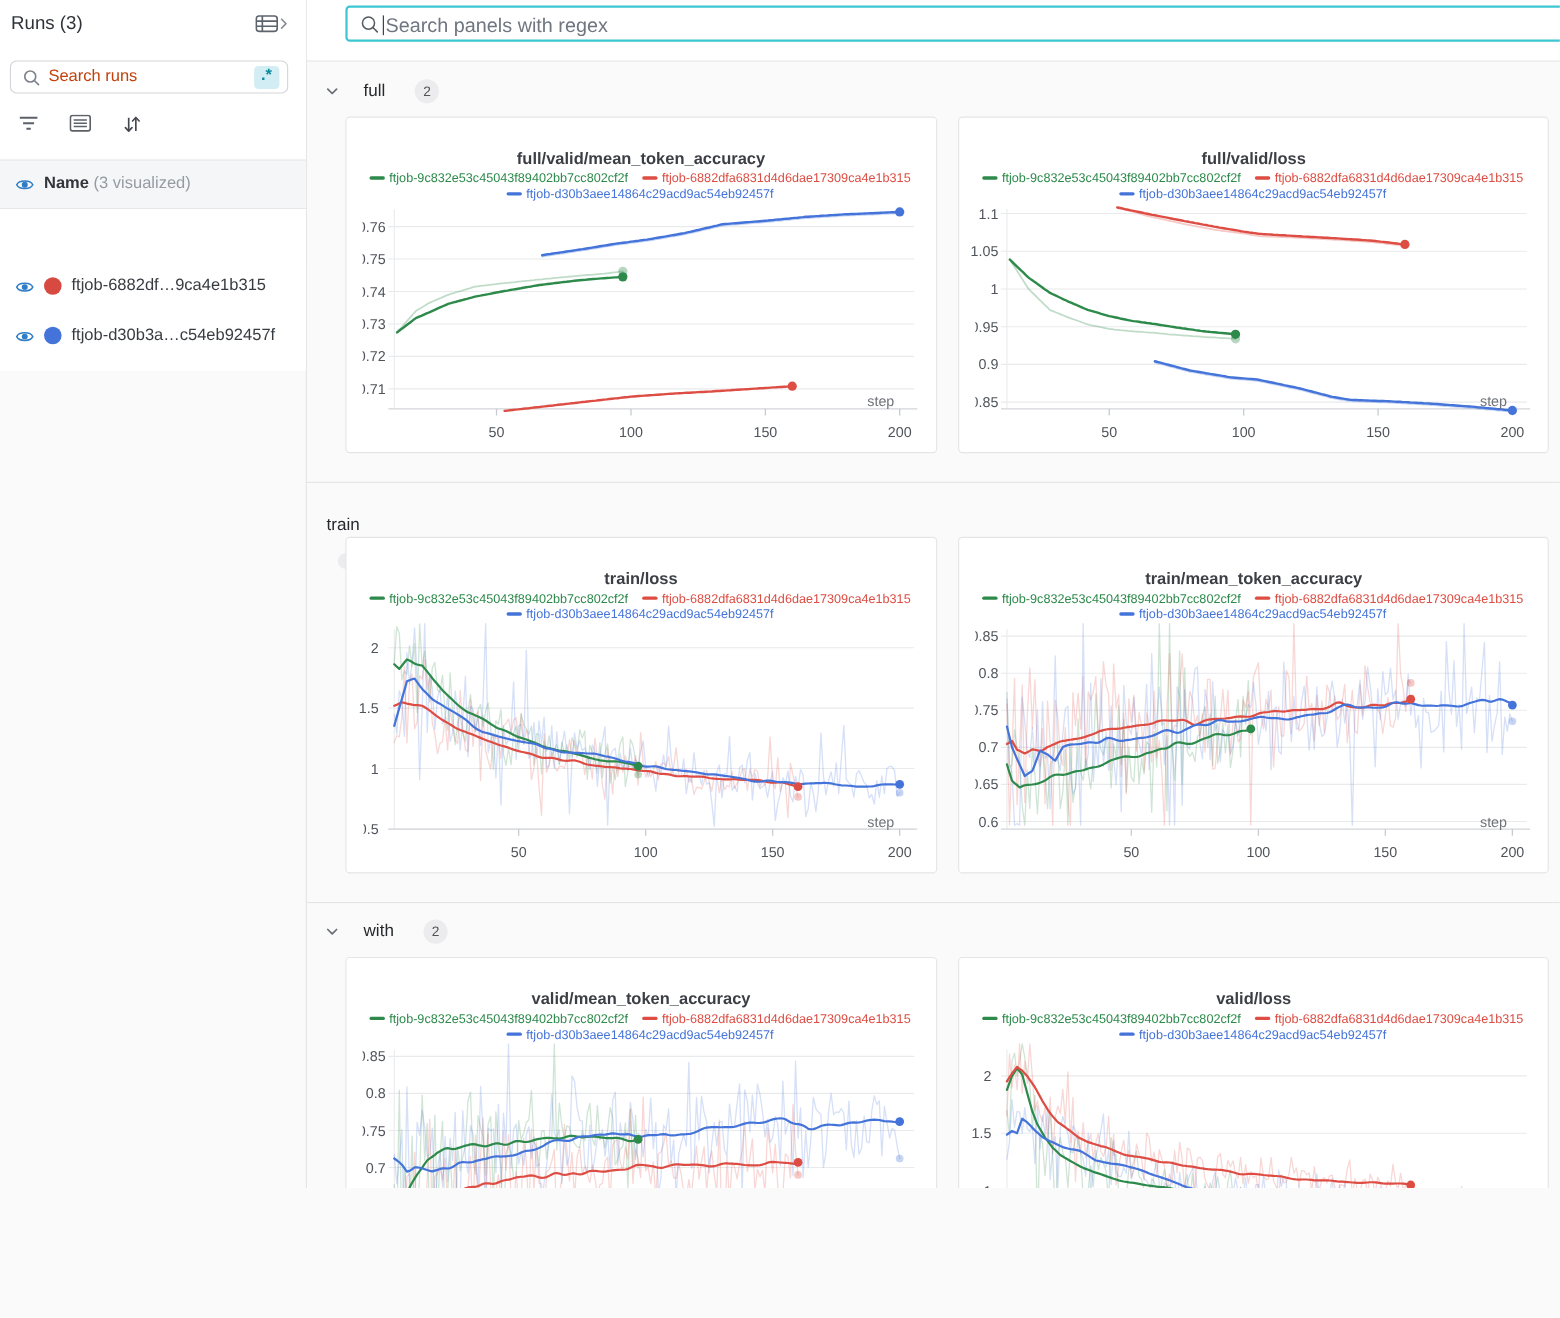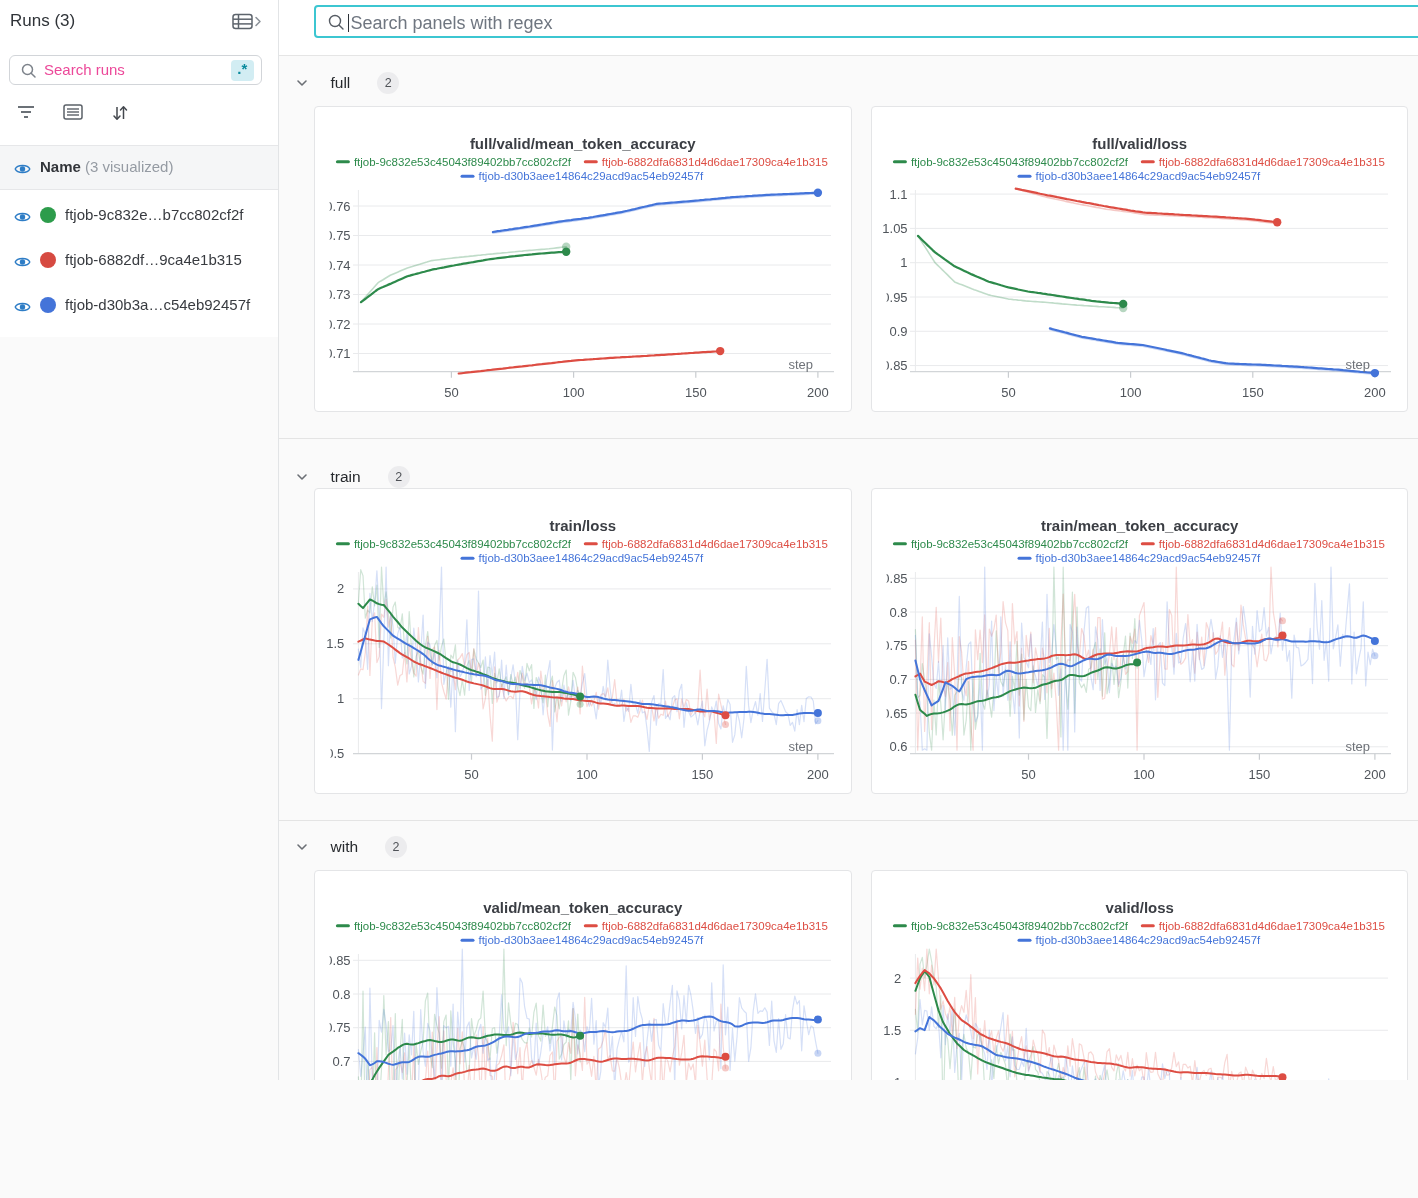--- a/index.html
+++ b/index.html
@@ -1,20 +1,20 @@
 <!DOCTYPE html>
 <html><head><meta charset="utf-8"><style>
 *{margin:0;padding:0;box-sizing:border-box;}
 html,body{width:1418px;height:1198px;overflow:hidden;background:#fafafa;font-family:"Liberation Sans",sans-serif;}
 #page{position:relative;width:1418px;height:1080px;overflow:hidden;}
 #sidebar{position:absolute;left:0;top:0;width:279px;height:1198px;background:#fafafa;border-right:1px solid #e2e4e6;}
 #sidetop{position:absolute;left:0;top:0;width:278px;height:337px;background:#fff;}
 #runs-title{position:absolute;left:10px;top:11px;font-size:17px;color:#2f3338;}
 #searchbox{position:absolute;left:9px;top:54.6px;width:252.6px;height:30.4px;background:#fff;border:1px solid #d2d5d9;border-radius:6px;}
-#searchbox .ph{position:absolute;left:34px;top:5.5px;font-size:15px;color:#ec4899;}
+#searchbox .ph{position:absolute;left:34px;top:5.5px;font-size:15px;color:#c2410c;}
 .regex{position:absolute;right:7px;top:4.6px;width:22.6px;height:20.5px;background:#d2edf3;border-radius:4px;color:#0a8a9d;font-size:15px;font-weight:bold;text-align:center;line-height:18px;}
 #namerow{position:absolute;left:0;top:144.7px;width:278px;height:45px;background:#f5f6f7;border-top:1px solid #e6e7e9;border-bottom:1px solid #e6e7e9;padding-left:21px;}
 .rowline{position:absolute;left:0;width:278px;height:45px;background:#fff;}
 .eyewrap{position:absolute;left:14px;top:50%;margin-top:-6px;}
 .dot{position:absolute;left:40px;top:50%;margin-top:-8px;width:16px;height:16px;border-radius:50%;}
 .runtext{position:absolute;left:65px;top:50%;margin-top:-9px;font-size:15px;color:#383b40;white-space:nowrap;}
 #main{position:absolute;left:279px;top:0;width:1139px;height:1198px;}
 #topbar{position:absolute;left:0;top:0;width:1139px;height:55.5px;background:#fff;border-bottom:1px solid #e5e5e5;}
 #panelsearch{position:absolute;left:35px;top:5px;width:1110px;height:32.5px;background:#fff;border:2px solid #3cc6d1;border-radius:4px;}
 #panelsearch .ph{position:absolute;left:34.5px;top:5.8px;font-size:18px;color:#6f7680;}
@@ -64,28 +64,20 @@
         <line x1="11.5" y1="15" x2="11.5" y2="3" stroke="#43474d" stroke-width="1.5"></line>
         <polyline points="8.5,6 11.5,2.8 14.5,6" fill="none" stroke="#43474d" stroke-width="1.5" stroke-linecap="round" stroke-linejoin="round"></polyline>
       </svg>
   <div id="namerow">
     <span class="eyewrap"><svg width="17" height="12" viewBox="0 0 17 12">
             <path d="M1.2 6 C3.2 1.4, 13.8 1.4, 15.8 6 C13.8 10.6, 3.2 10.6, 1.2 6 Z" fill="none" stroke="#2e7dc6" stroke-width="1.4"></path>
             <circle cx="8.5" cy="6" r="2.7" fill="#2e7dc6"></circle>
           </svg></span>
     <span style="position:absolute;left:40px;top:50%;margin-top:-9px;font-size:15px;color:#32353a;font-weight:bold;">Name <span style="font-weight:normal;color:#959ba3;">(3 visualized)</span></span>
   </div>
-  <div class="rowline" style="top:192.5px;">
-        <span class="eyewrap"><svg width="17" height="12" viewBox="0 0 17 12">
-            <path d="M1.2 6 C3.2 1.4, 13.8 1.4, 15.8 6 C13.8 10.6, 3.2 10.6, 1.2 6 Z" fill="none" stroke="#2e7dc6" stroke-width="1.4"></path>
-            <circle cx="8.5" cy="6" r="2.7" fill="#2e7dc6"></circle>
-          </svg></span>
-        <span class="dot" style="background:#2d9c4b;"></span>
-        <span class="runtext">ftjob-9c832e…b7cc802cf2f</span>
-      </div>
   <div class="rowline" style="top:237.5px;">
         <span class="eyewrap"><svg width="17" height="12" viewBox="0 0 17 12">
             <path d="M1.2 6 C3.2 1.4, 13.8 1.4, 15.8 6 C13.8 10.6, 3.2 10.6, 1.2 6 Z" fill="none" stroke="#2e7dc6" stroke-width="1.4"></path>
             <circle cx="8.5" cy="6" r="2.7" fill="#2e7dc6"></circle>
           </svg></span>
         <span class="dot" style="background:#d64a41;"></span>
         <span class="runtext">ftjob-6882df…9ca4e1b315</span>
       </div>
   <div class="rowline" style="top:282.5px;">
         <span class="eyewrap"><svg width="17" height="12" viewBox="0 0 17 12">
@@ -109,21 +101,21 @@
   </div>
   <div class="secdiv" style="top:437.6px;"></div>
   <div class="secdiv" style="top:819.8px;"></div>
   <div class="sechead" style="top:71px;">
         <svg width="12" height="8" viewBox="0 0 12 8" style="margin-right:7px;">
           <polyline points="2,2 6,6 10,2" fill="none" stroke="#6b6f75" stroke-width="1.6" stroke-linecap="round" stroke-linejoin="round"></polyline>
         </svg>
         <span class="seclabel">full</span>
         <span class="secbadge">2</span>
       </div>
-  <div class="sechead" style="top:465px;">
+  <div class="sechead" style="top:453px;flex-direction:column;">
         <svg width="12" height="8" viewBox="0 0 12 8" style="margin-right:7px;">
           <polyline points="2,2 6,6 10,2" fill="none" stroke="#6b6f75" stroke-width="1.6" stroke-linecap="round" stroke-linejoin="round"></polyline>
         </svg>
         <span class="seclabel">train</span>
         <span class="secbadge">2</span>
       </div>
   <div class="sechead" style="top:834.5px;">
         <svg width="12" height="8" viewBox="0 0 12 8" style="margin-right:7px;">
           <polyline points="2,2 6,6 10,2" fill="none" stroke="#6b6f75" stroke-width="1.6" stroke-linecap="round" stroke-linejoin="round"></polyline>
         </svg>

